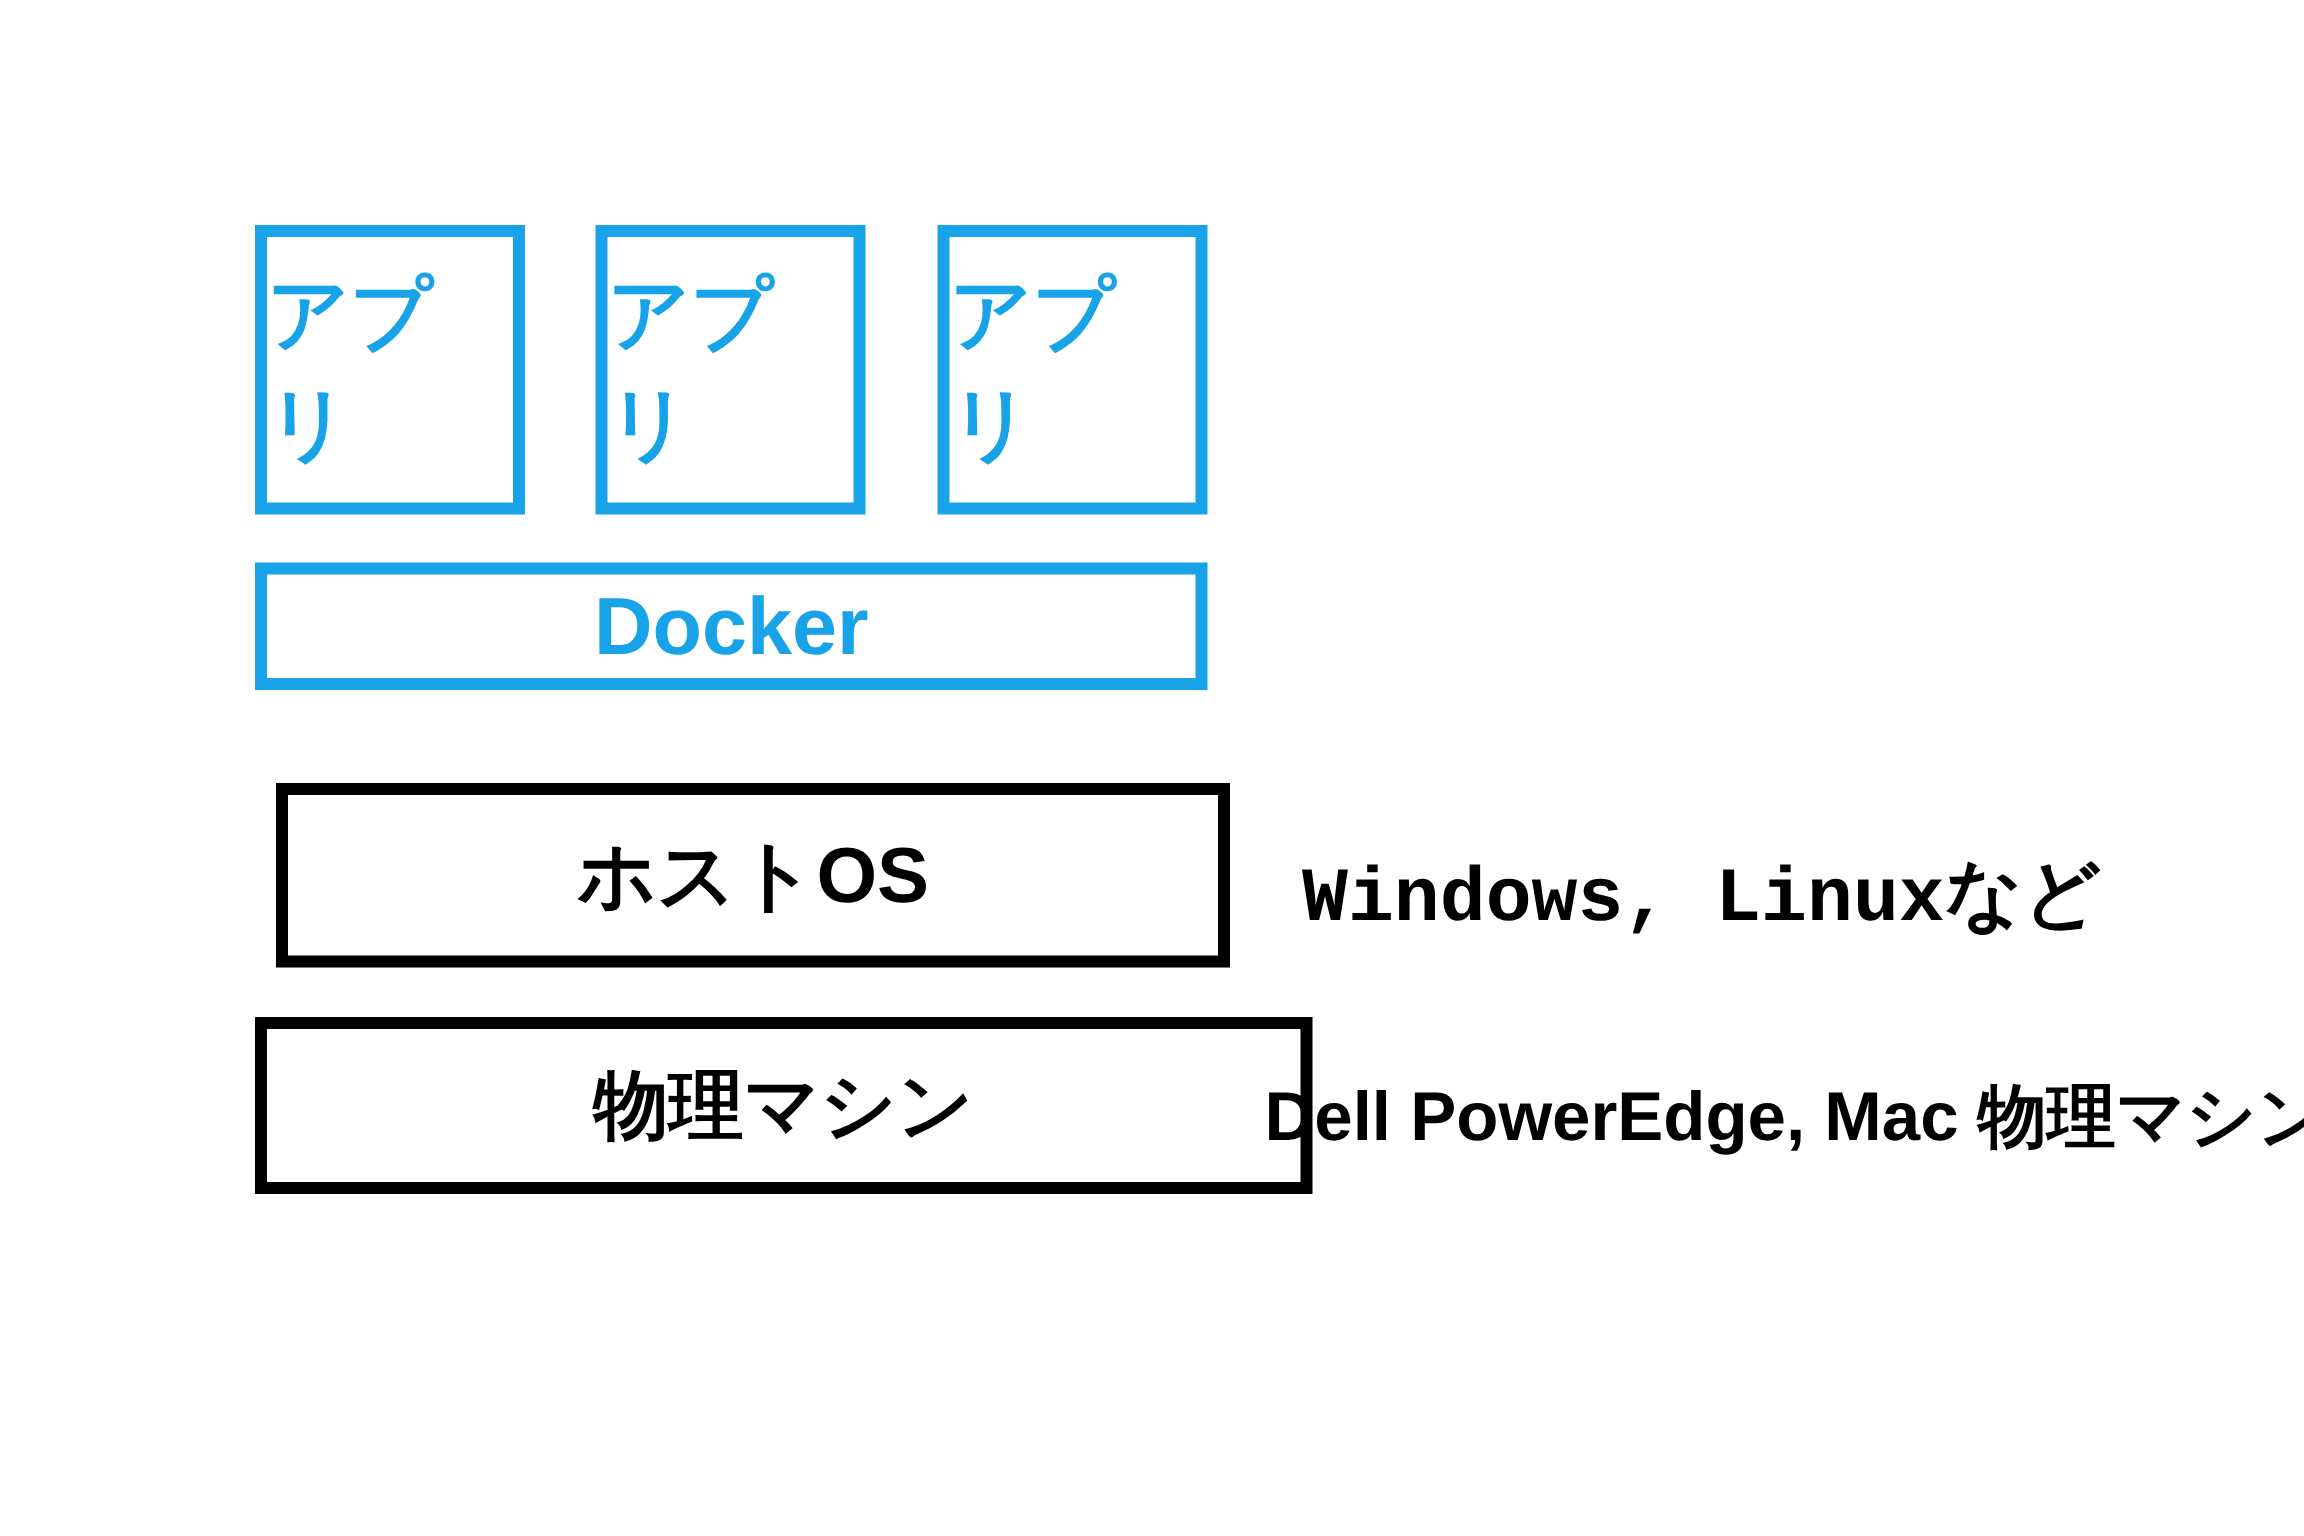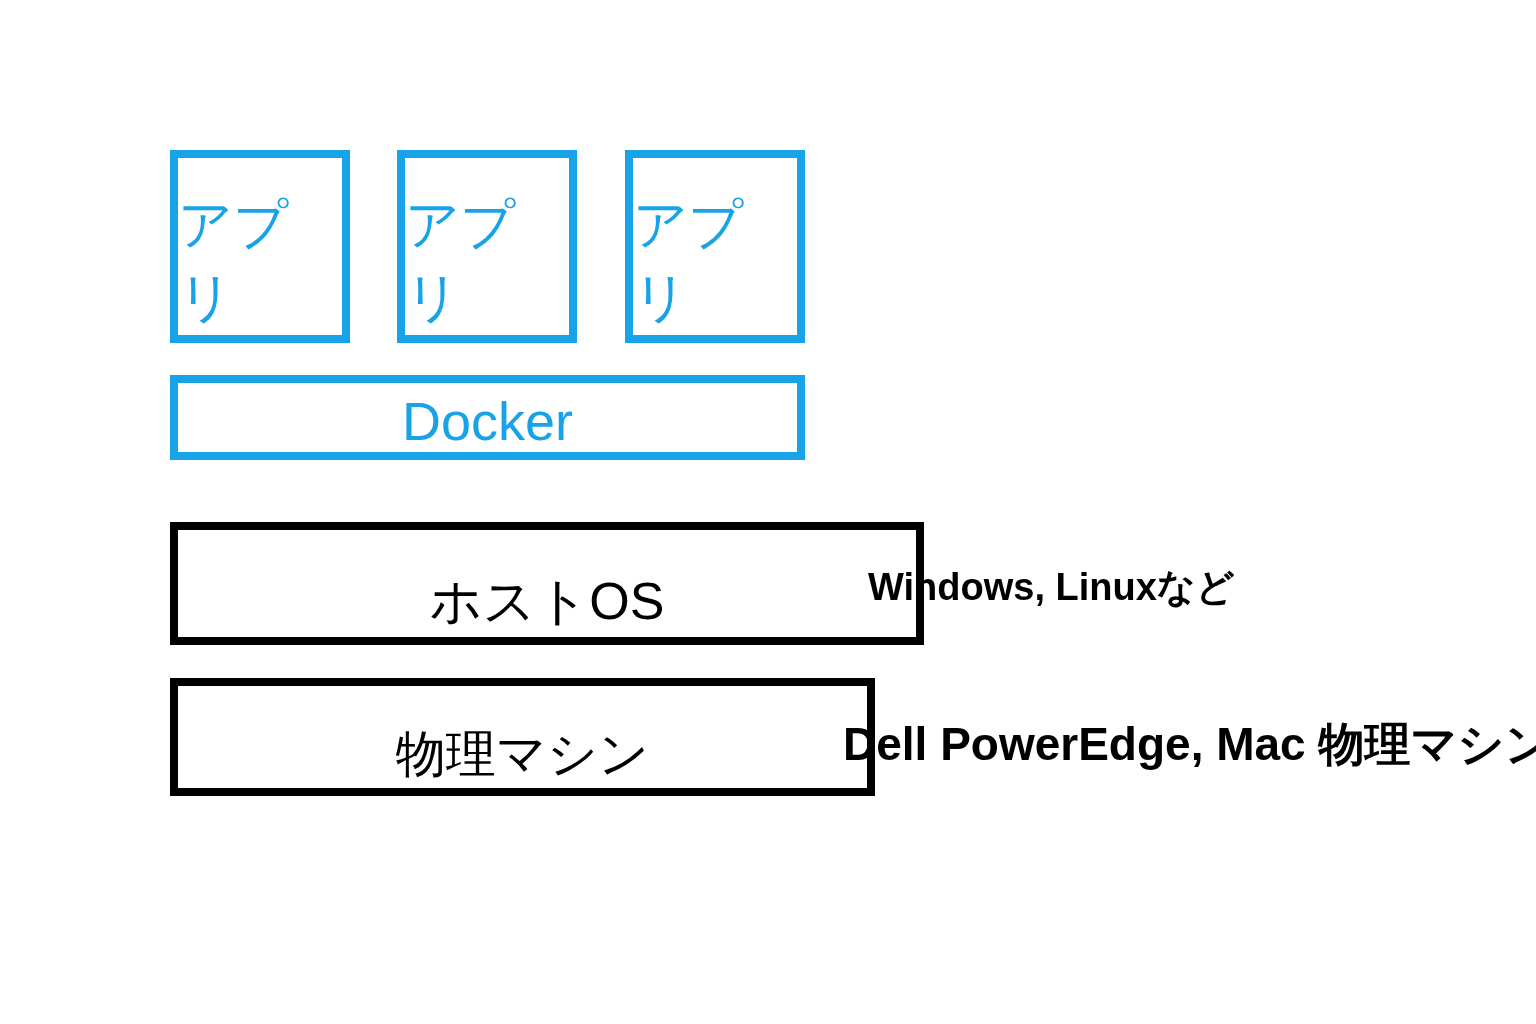--- a/index.html
+++ b/index.html
@@ -13,23 +13,23 @@
     height: 1024px;
     background: #ffffff;
     overflow: hidden;
     font-family: "Liberation Sans", "DejaVu Sans", sans-serif;
   }
   .box {
     position: absolute;
     box-sizing: border-box;
     background: #ffffff;
     display: flex;
-    align-items: flex-end;
+    align-items: center;
     justify-content: center;
-    font-weight: normal;
+    font-weight: bold;
   }
   .blue-box {
     border: 8px solid var(--accent, #18a3e8);
     color: var(--accent, #18a3e8);
   }
   .black-box {
     border: 8px solid var(--ink, #000000);
     color: var(--ink, #000000);
   }
   .app-box {
@@ -43,42 +43,43 @@
   .app-box-3 { left: 625px; }
   .docker-box {
     top: 375px;
     left: 170px;
     width: 635px;
     height: 85px;
     font-size: 54px;
   }
   .hostos-box {
     top: 522px;
-    left: 170px;
-    width: 754px;
+    left: 184px;
+    width: 636px;
     height: 123px;
     font-size: 52px;
   }
   .physical-box {
     top: 678px;
     left: 170px;
     width: 705px;
     height: 118px;
     font-size: 50px;
   }
   .note {
     position: absolute;
     color: #000000;
     font-weight: bold;
     white-space: nowrap;
   }
   .note-hostos {
     top: 562px;
     left: 868px;
-    font-size: 38px;
+    font-size: 51px;
+    font-family: Liberation Mono, monospace;
   }
   .note-physical {
     top: 714px;
     left: 843px;
     font-size: 46px;
   }
 </style>
 </head>
 <body>
 

